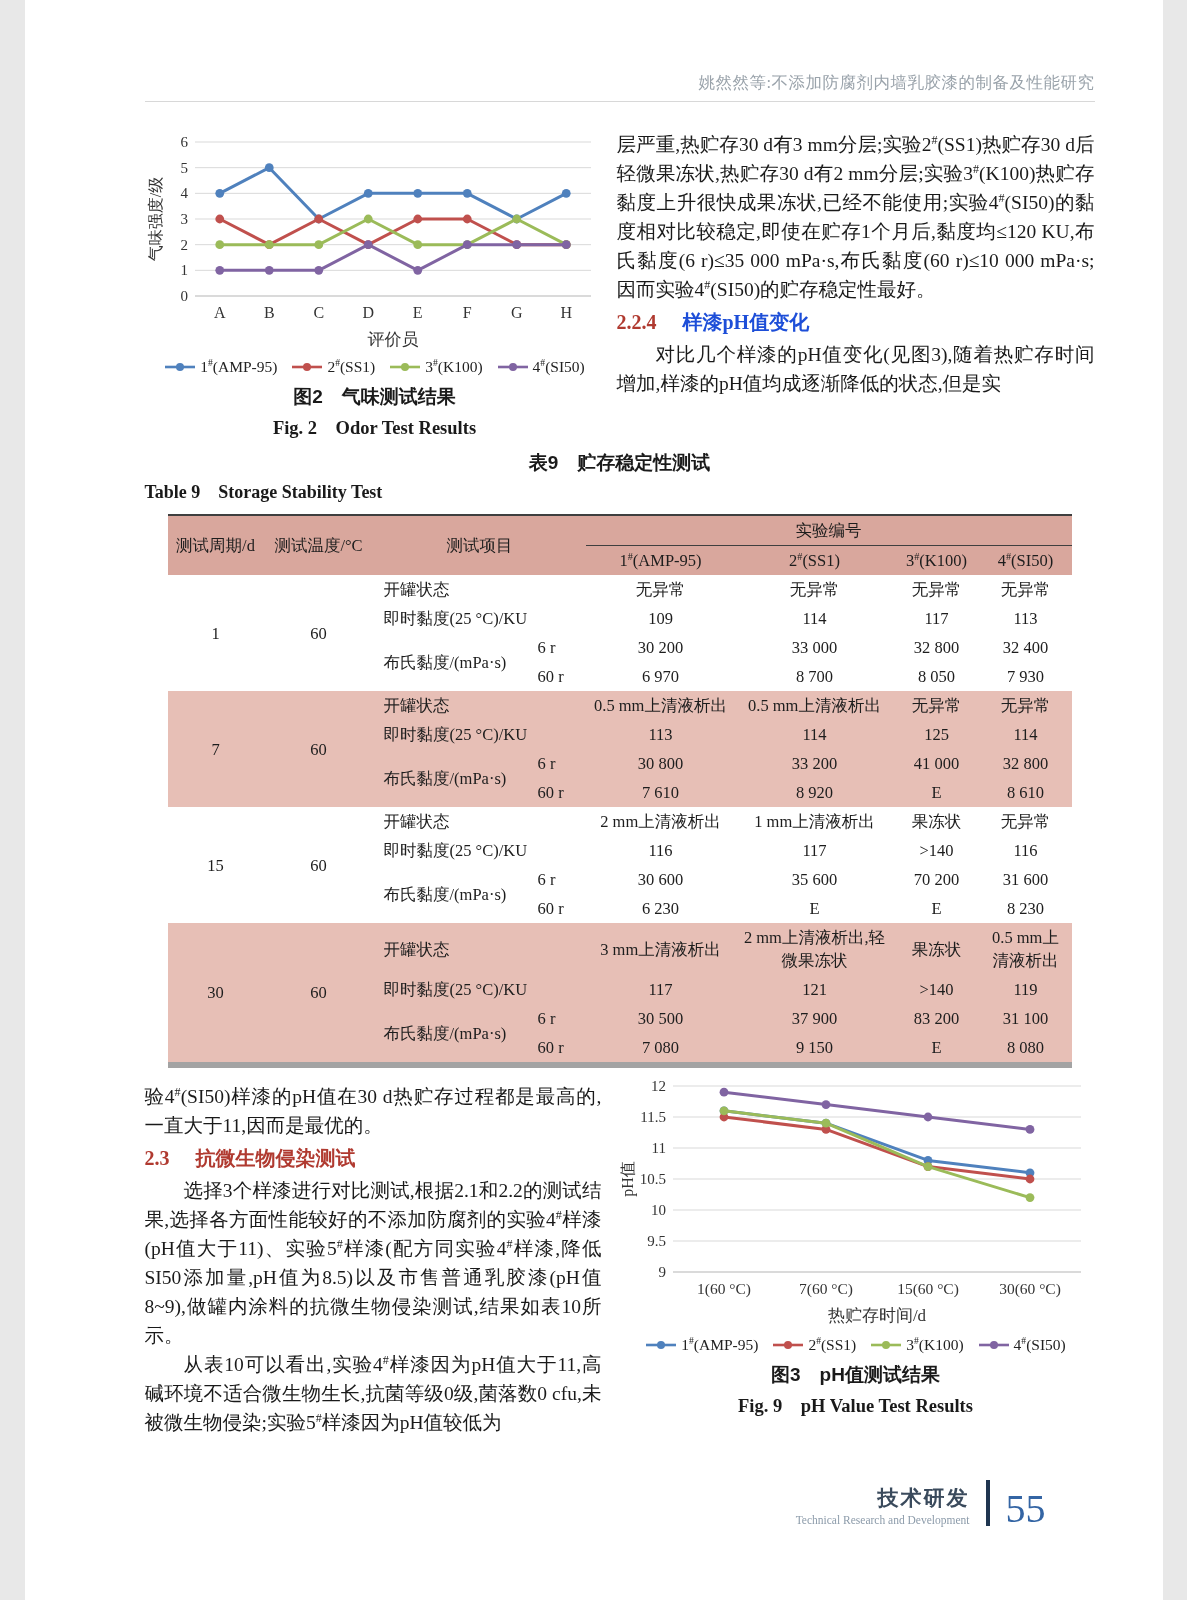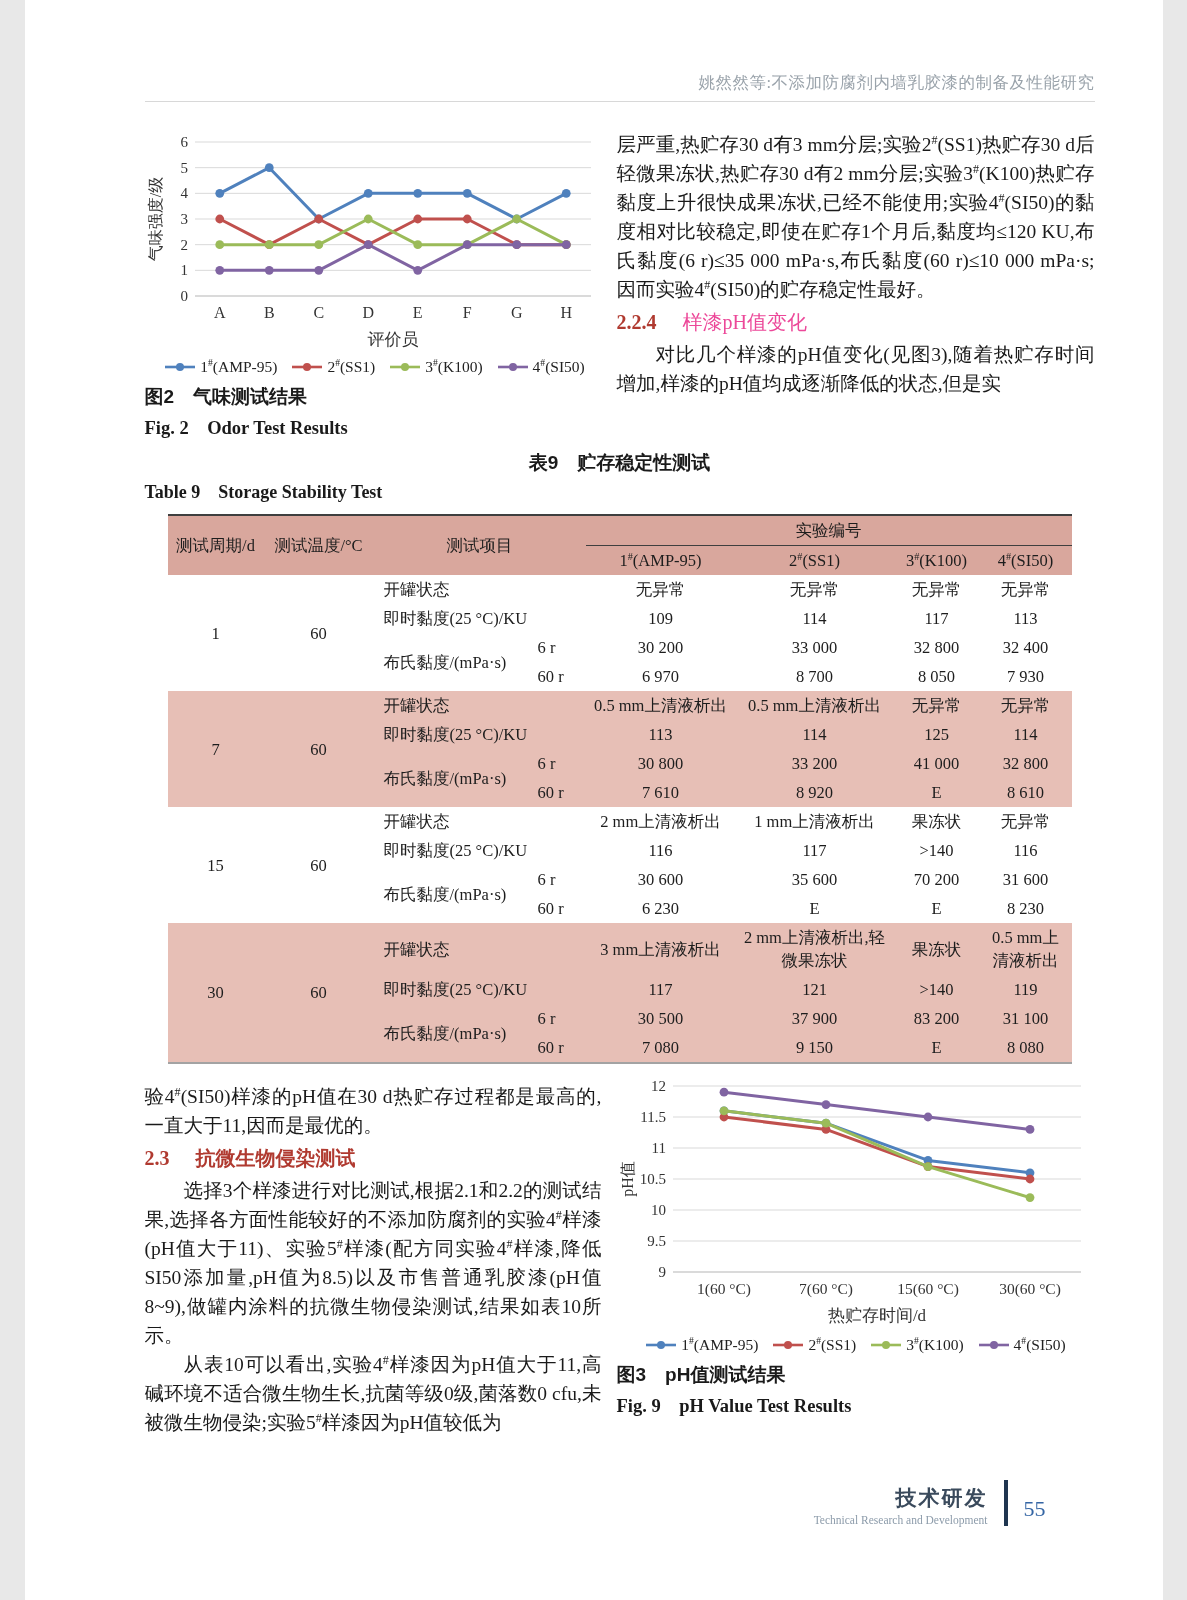--- a/index.html
+++ b/index.html
@@ -26,59 +26,59 @@
   .table-section{position:absolute;left:120px;top:450px;width:950px;}
   .bottom-row{position:absolute;left:120px;top:1080px;width:950px;height:380px;}
   .text-23{position:absolute;left:0;top:2px;width:457px;}
   .fig3-col{position:absolute;left:472px;top:-10px;width:478px;}
 
   
   .para{margin:0;font-size:19.5px;line-height:29px;text-align:justify;}
   .para.indent{text-indent:2em;}
   .subhead{margin:5px 0 4px 0;font-size:20px;font-weight:normal;}
   .subhead .sec-num{color:var(--heading-red,#b03a30);font-weight:bold;margin-right:26px;}
-  .subhead .sec-title{color:#ec4899;}
+  .subhead .sec-title{color:#1d4ed8;font-weight:bold;}
   .subhead.all-red .sec-title{color:var(--heading-red,#b03a30);font-weight:bold;}
 
   
   .chart-box{line-height:0;}
   .chart-box svg text{font-family:"Liberation Serif","DejaVu Serif",serif;}
   .legend-row{display:flex;justify-content:center;gap:14px;margin-top:2px;line-height:14px;}
   .legend-item{display:inline-flex;align-items:center;gap:4px;}
   .legend-label{font-size:15.5px;color:#222;}
-  .fig-caption{margin-top:10px;}
+  .fig-caption{text-align:center;margin-top:10px;}
   .cap-cn{font-size:19px;font-weight:bold;font-family:"Liberation Sans","DejaVu Sans",sans-serif;}
   .cap-en{font-size:18.5px;font-weight:bold;margin-top:5px;}
 
   
   .tbl-title-cn{text-align:center;font-size:19px;font-weight:bold;font-family:"Liberation Sans","DejaVu Sans",sans-serif;}
   .tbl-title-en{text-align:left;font-size:18px;font-weight:bold;margin-top:4px;}
   table.stability{
     width:904px;margin:10px auto 0 auto;border-collapse:collapse;
-    border-top:2px solid #3f3f3f;border-bottom:2px solid #a3a3a3;
+    border-top:2px solid #3f3f3f;border-bottom:6px solid #a3a3a3;
     font-size:16.5px;color:#1d1d1d;
   }
   table.stability th,table.stability td{
     font-weight:normal;text-align:center;vertical-align:middle;
     padding:3px 5px;line-height:23px;
   }
   table.stability thead th{background:var(--table-header-bg,#d9a79d);}
   table.stability thead .group-cell{border-bottom:1px solid #3f3f3f;}
   table.stability tr.band td{background:var(--table-band-bg,#e7bfb6);}
   table.stability .c-label{text-align:left;padding-left:10px;}
   table.stability .c-sub{text-align:left;padding-left:6px;}
 
   
   .page-footer{position:absolute;right:117px;top:1480px;display:flex;align-items:flex-end;gap:16px;}
   .footer-text{text-align:right;}
   .footer-cn{font-size:21px;font-weight:bold;color:var(--footer-cn,#3a4a5c);
     font-family:"Liberation Sans","DejaVu Sans",sans-serif;letter-spacing:2px;}
   .footer-en{font-size:11.5px;color:var(--footer-en,#8c9baa);margin-top:2px;}
   .footer-bar{width:4px;height:46px;background:var(--footer-bar,#1f3550);}
-  .footer-page{font-size:22px;color:var(--page-number,#3465a4);line-height:30px;padding-bottom:2px;}
+  .footer-page{font-size:40px;color:var(--page-number,#3465a4);line-height:30px;padding-bottom:2px;}
 </style>
 </head>
 <body>
 
 <div class="page">
 
   <header class="running-header">
     <div class="running-title">姚然然等:不添加防腐剂内墙乳胶漆的制备及性能研究</div>
     <div class="header-rule"></div>
   </header>

